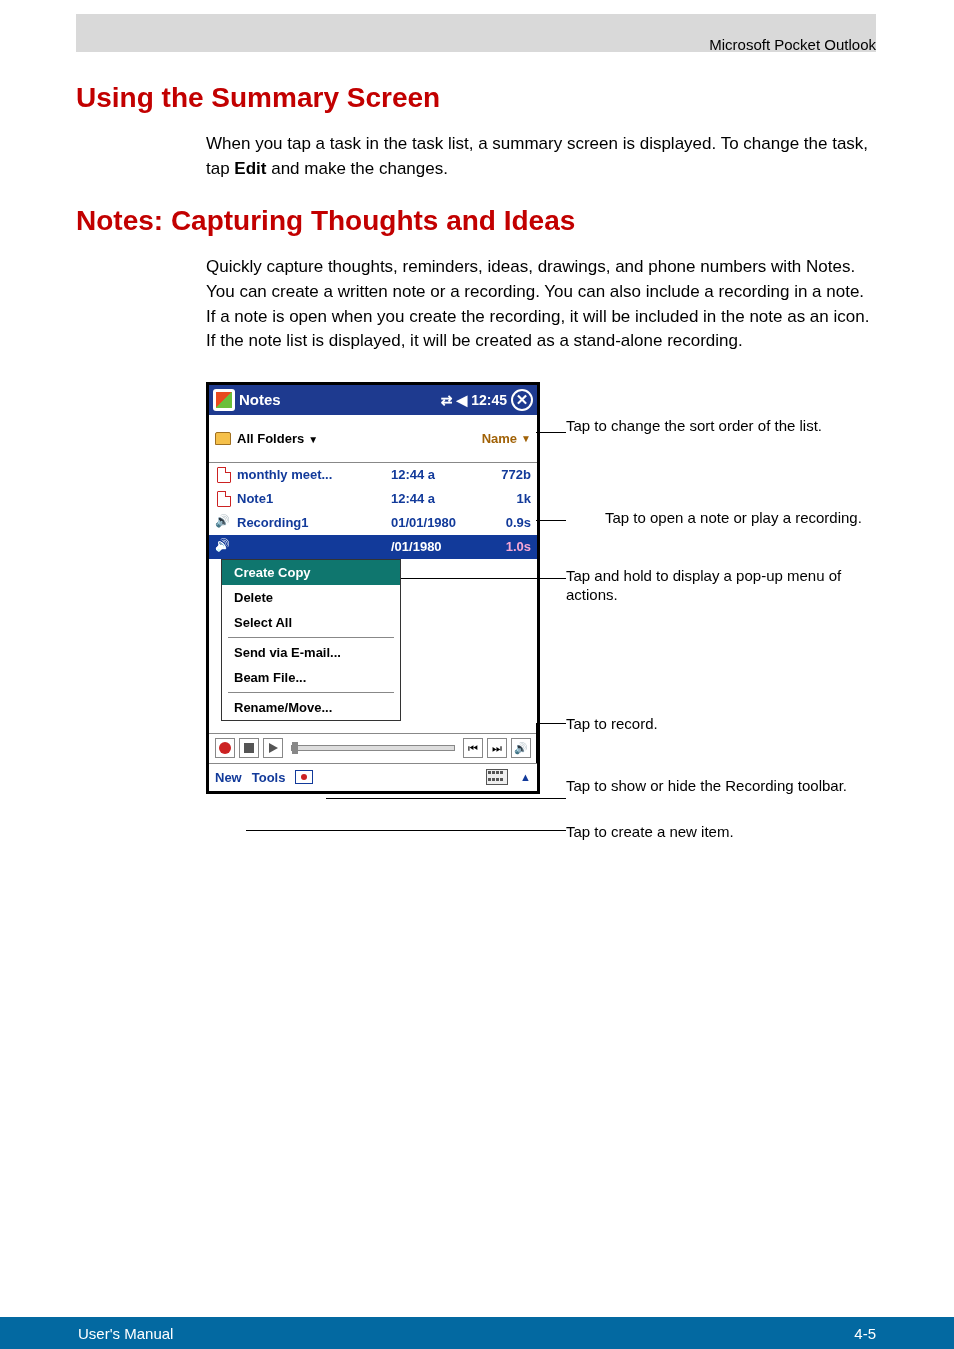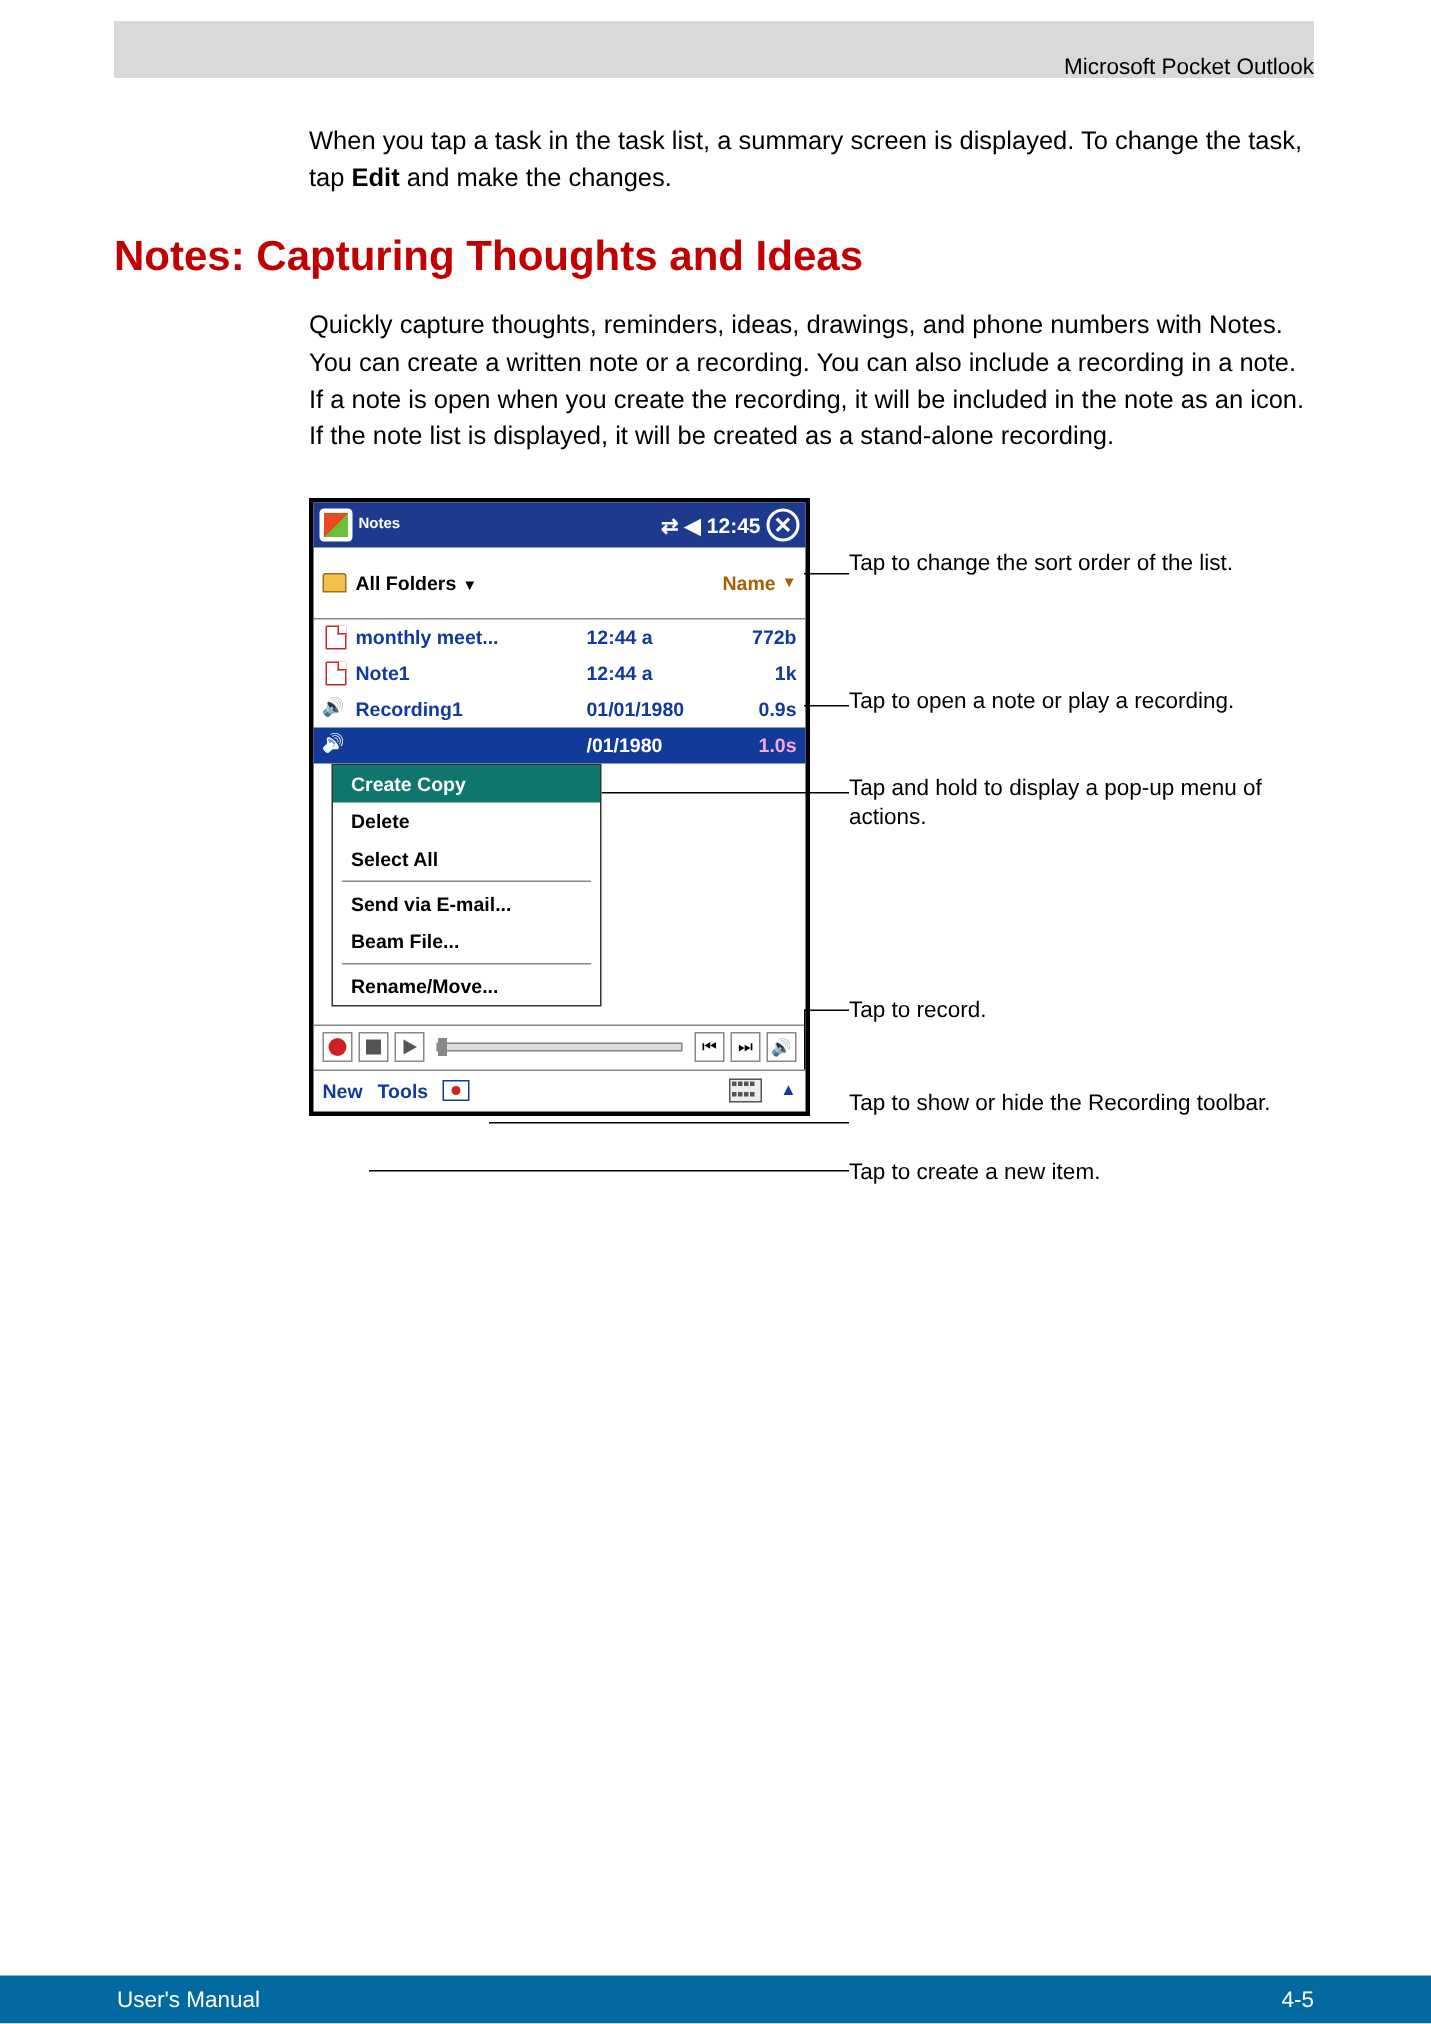--- a/index.html
+++ b/index.html
@@ -10,21 +10,21 @@
   .content { position: absolute; left: 76px; top: 82px; width: 800px; }
   h2.red { color: #c20000; font-family: Arial, Helvetica, sans-serif; font-weight: 900; font-size: 28px; margin-bottom: 18px; }
   .body-text { font-size: 17px; line-height: 1.45; margin-left: 130px; margin-bottom: 24px; }
   .body-text b { font-weight: bold; }
 
   .figure-area { position: relative; margin-left: 130px; width: 670px; height: 480px; }
   .device { position: absolute; left: 0; top: 4px; width: 334px; border: 3px solid #000; background: #fff; font-family: Tahoma, Arial, sans-serif; }
   .titlebar { background: #1e3a8f; color: #fff; height: 30px; display: flex; align-items: center; padding: 0 4px; font-weight: bold; gap: 4px; }
   .titlebar .start-icon { width: 22px; height: 22px; background: #fff; border-radius: 3px; position: relative; }
   .titlebar .start-icon::before { content:""; position:absolute; inset:3px; background: linear-gradient(135deg,#e84a1f 0 50%, #6bbf3a 50% 100%); }
-  .titlebar .app-name { flex: 0 0 auto; font-size: 10px; }
+  .titlebar .app-name { flex: 0 0 auto; font-size: 15px; }
   .titlebar .spacer { flex: 1; }
   .titlebar .status { font-size: 14px; font-weight: bold; display:flex; align-items:center; gap:4px; }
   .titlebar .close { width: 22px; height: 22px; border: 2px solid #fff; border-radius: 50%; display:flex; align-items:center; justify-content:center; font-size: 15px; font-weight: bold; color:#fff; }
 
   .folder-bar { height: 48px; display:flex; align-items:center; padding: 0 6px; font-size: 13px; font-weight: bold; border-bottom: 1px solid #888; }
   .folder-bar .folder-icon { width: 16px; height: 13px; background: #f5c04a; border: 1px solid #a07020; border-radius: 2px 2px 0 0; margin-right: 6px; }
   .folder-bar .spacer { flex:1; }
   .folder-bar .arrow-down { margin-left: 4px; font-size: 10px; }
   .folder-bar .name-sort { color: #a16207; display:flex; align-items:center; }
 
@@ -69,20 +69,21 @@
   .footer .spacer { flex:1; }
 </style>
 </head>
 <body>
 
 <div class="page">
   <div class="top-bar"></div>
   <div class="chapter-title">Microsoft Pocket Outlook</div>
 
   <div class="content">
+    <h2 class="red">Using the Summary Screen</h2>
     <p class="body-text">
       <span>When you tap a task in the task list, a summary screen is displayed. To change the task, tap  </span><b>Edit</b><span> and make the changes.</span>
     </p>
 
     <h2 class="red">Notes: Capturing Thoughts and Ideas</h2>
     <p class="body-text">Quickly capture thoughts, reminders, ideas, drawings, and phone numbers with Notes. You can create a written note or a recording. You can also include a recording in a note. If a note is open when you create the recording, it will be included in the note as an icon. If the note list is displayed, it will be created as a stand-alone recording.</p>
 
     <div class="figure-area">
 
       <div class="device">
@@ -187,21 +188,21 @@
             </div>
           <span class="up-caret">▲</span>
         </div>
       </div>
 
       <div class="callouts">
         <div class="lead" style="left:-30px; top:54px; width:30px;"></div>
         <div class="callout" style="top:38px;">Tap to change the sort order of the list.</div>
 
         <div class="lead" style="left:-30px; top:142px; width:30px;"></div>
-        <div class="callout" style="top:130px;">Tap to open a note or play a recording.</div>
+        <div class="callout" style="top:130px;margin-left:39px;">Tap to open a note or play a recording.</div>
 
         <div class="lead" style="left:-165px; top:200px; width:165px;"></div>
         <div class="callout" style="top:188px;">Tap and hold to display a pop-up menu of actions.</div>
 
         <div class="lead" style="left:-30px; top:345px; width:30px;"></div>
         <div class="lead" style="left:-30px; top:345px; width:1px; height:40px;"></div>
         <div class="callout" style="top:336px;">Tap to record.</div>
 
         <div class="lead" style="left:-240px; top:420px; width:240px;"></div>
         <div class="callout" style="top:398px;">Tap to show or hide the Recording toolbar.</div>

